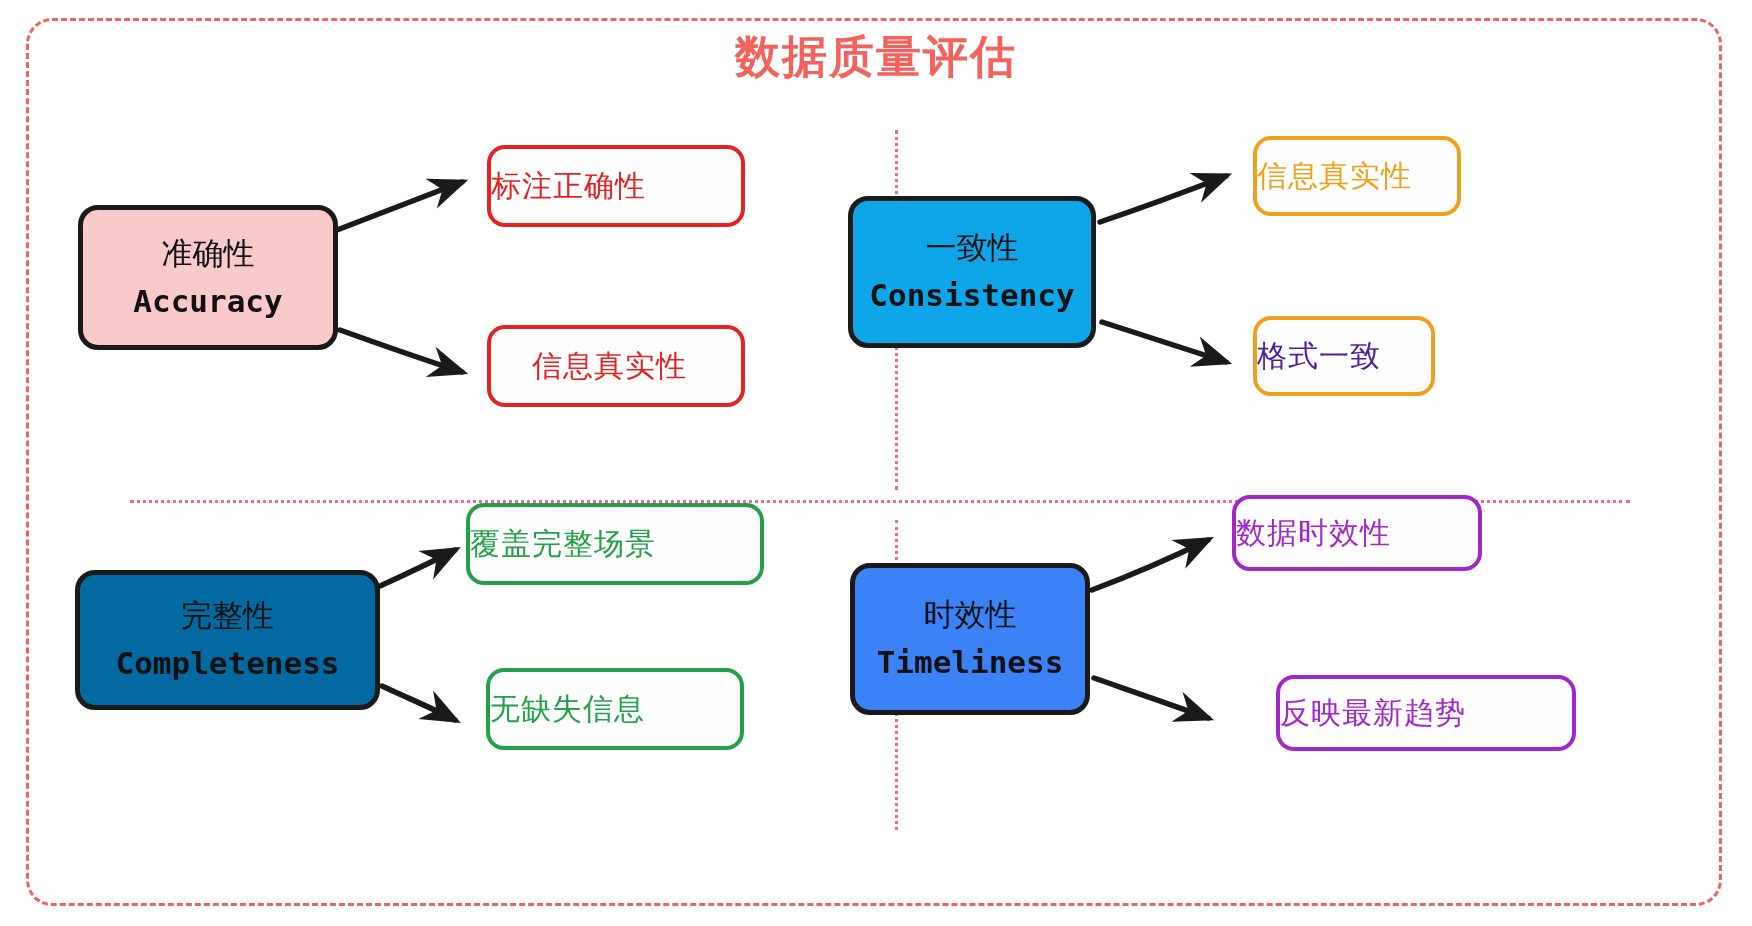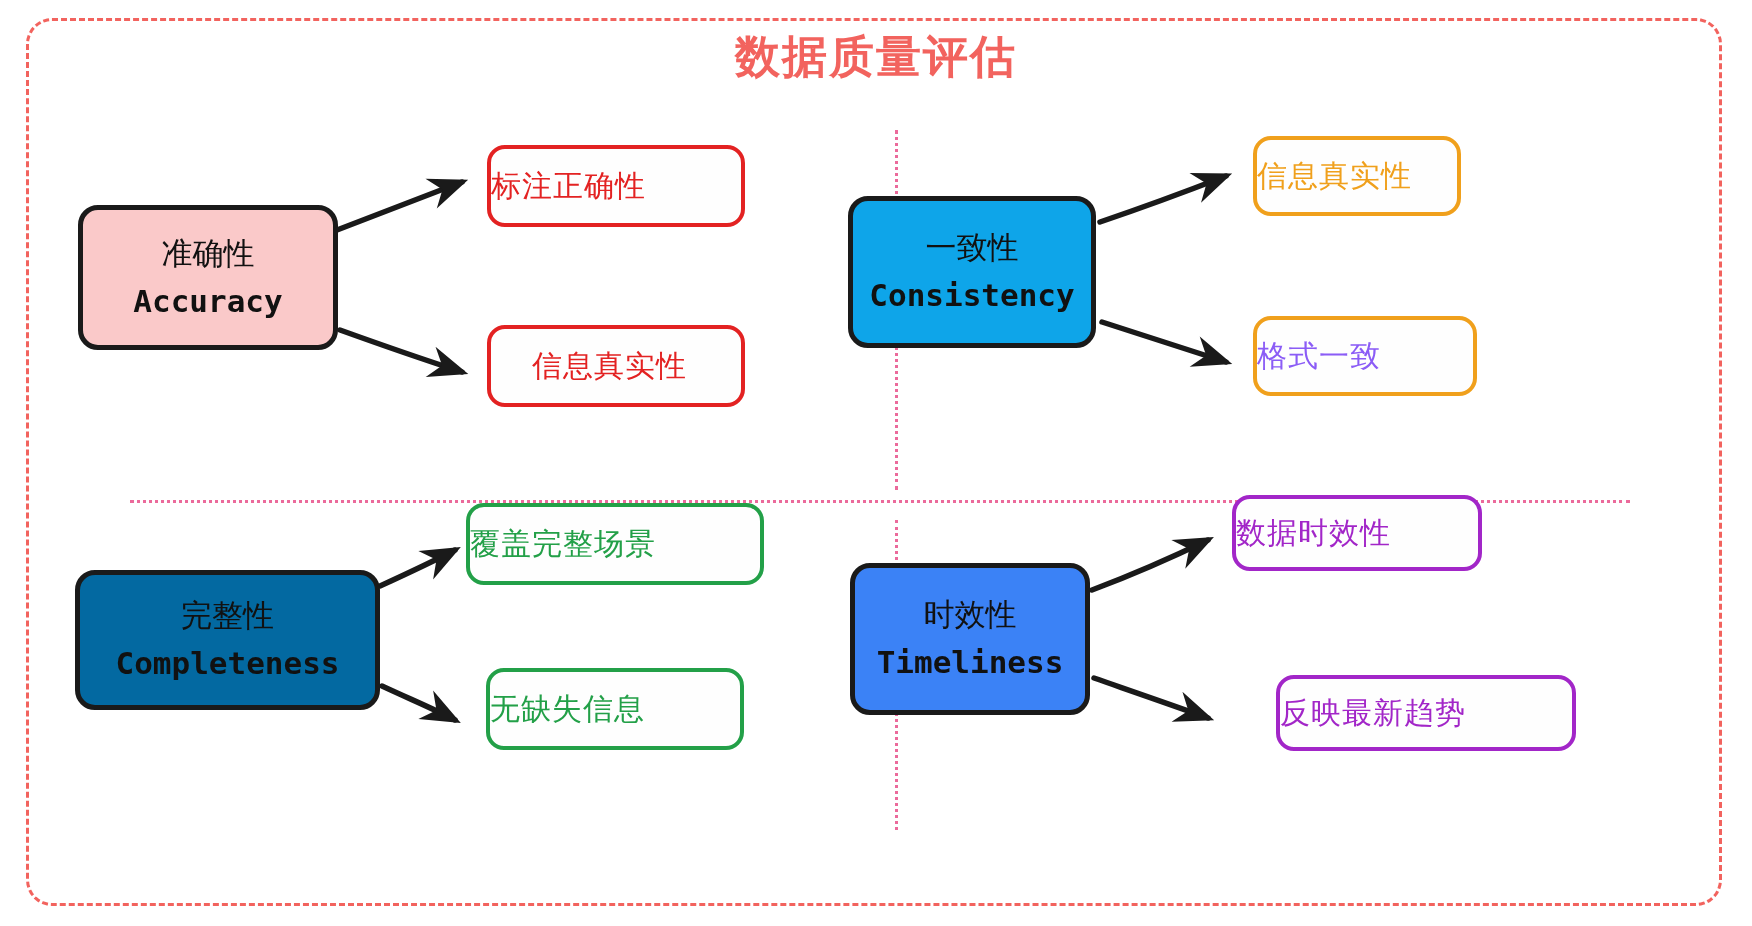--- a/index.html
+++ b/index.html
@@ -165,21 +165,21 @@
     <span>信息真实性</span>
   </div>
 
   <div class="main-node" style="left:848px; top:196px; width:248px; height:152px; background:#0ea5e9;">
     <div class="cn">一致性</div>
     <div class="en">Consistency</div>
   </div>
   <div class="leaf-node" style="left:1253px; top:136px; width:208px; height:80px; border-color:#f0a01c; color:#f0a01c;">
     <span>信息真实性</span>
   </div>
-  <div class="leaf-node" style="left:1253px; top:316px; width:224px; height:80px; border-color:#f0a01c; color:#8b5cf6;">
+  <div class="leaf-node" style="left:1253px; top:316px; width:182px; height:80px; border-color:#f0a01c; color:#4c1d95;">
     <span>格式一致</span>
   </div>
 
   <div class="main-node" style="left:75px; top:570px; width:305px; height:140px; background:#0369a1;">
     <div class="cn">完整性</div>
     <div class="en">Completeness</div>
   </div>
   <div class="leaf-node" style="left:466px; top:503px; width:298px; height:82px; border-color:#23a048; color:#23a048;">
     <span>覆盖完整场景</span>
   </div>

